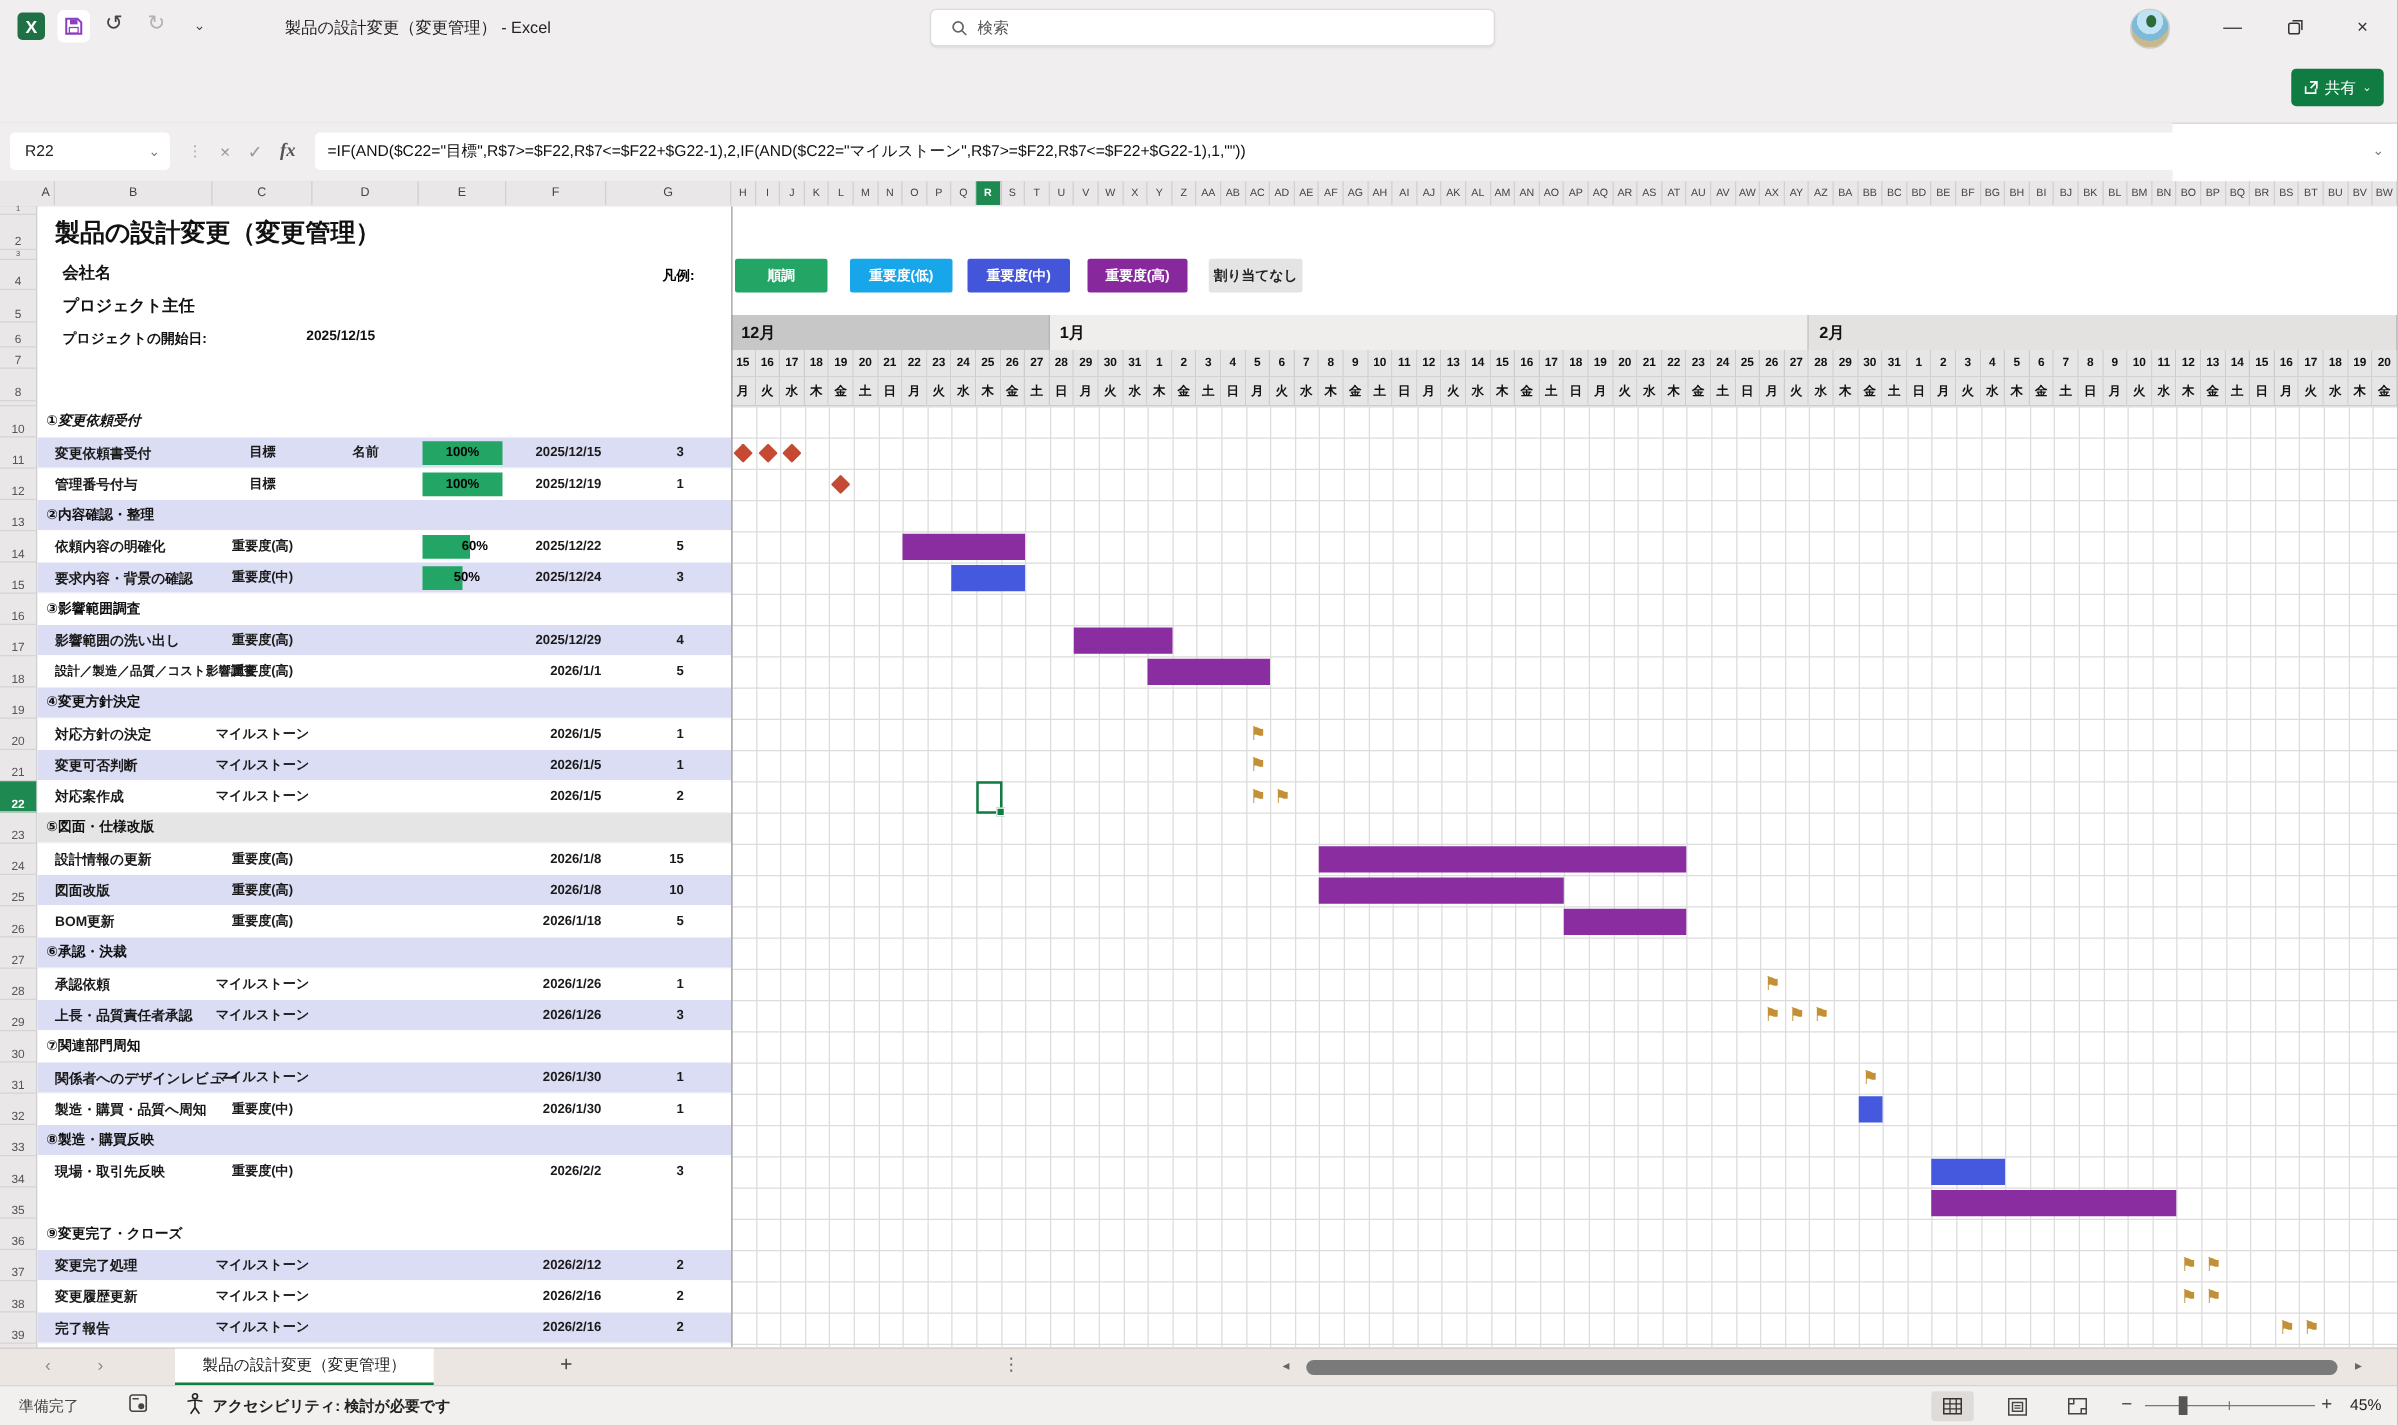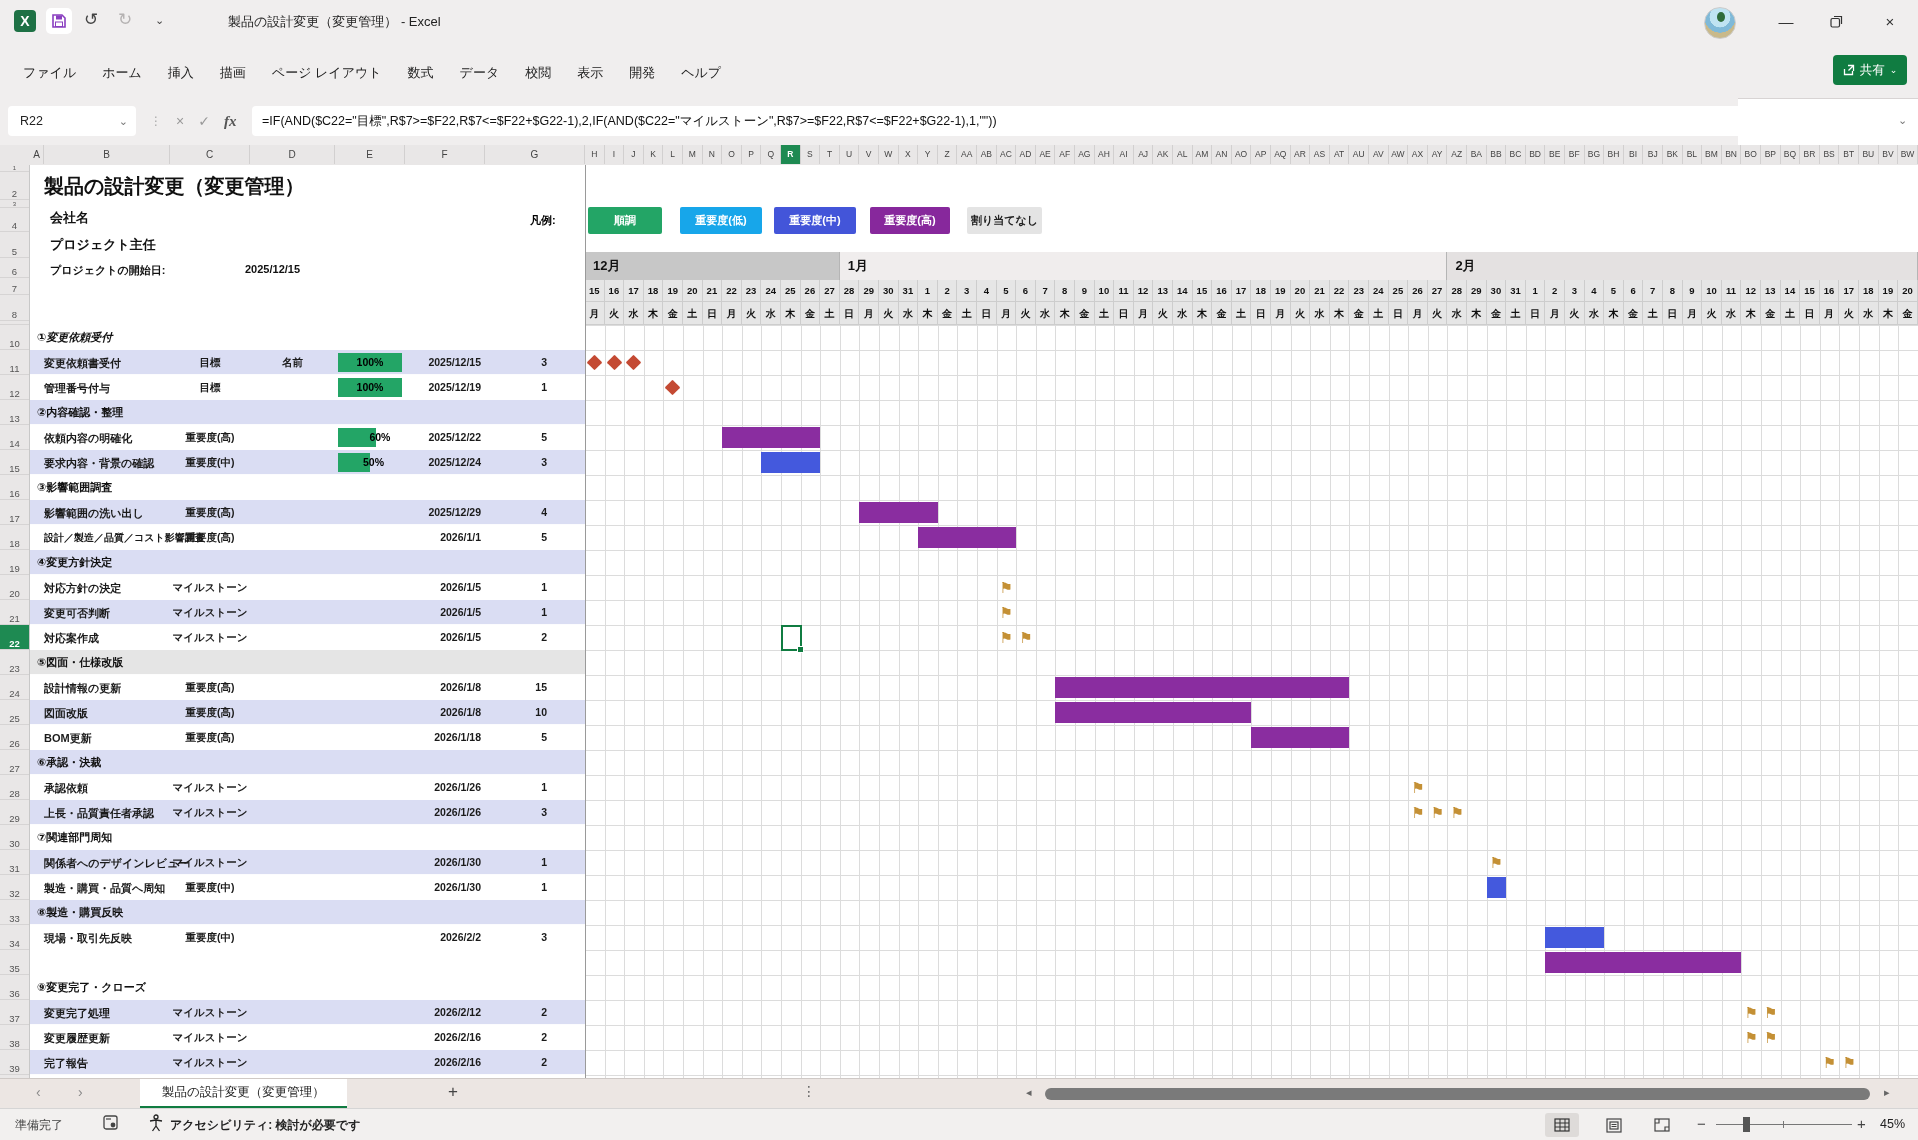--- a/index.html
+++ b/index.html
@@ -97,45 +97,39 @@
       <svg width="16" height="16" viewBox="0 0 16 16" style="margin-top:5px">
         <path d="M2 2 h9 l3 3 v9 h-12 z" fill="none" stroke="#8a3fc0" stroke-width="1.6"></path>
         <rect x="5" y="2.5" width="6" height="4" fill="#8a3fc0"></rect>
         <rect x="4.5" y="9" width="7" height="4.5" fill="none" stroke="#8a3fc0"></rect>
       </svg>
     </div>
     <div class="qat" style="left:84px">↺</div>
     <div class="qat" style="left:118px;color:#b5b2b2;transform:scaleX(-1)">↺</div>
     <div class="qat" style="left:155px;font-size:11px;top:14px">⌄</div>
     <div class="titletext" style="left:228px">製品の設計変更（変更管理）  -  Excel</div>
+    <div class="searchbox">
+      <svg width="13" height="13" viewBox="0 0 13 13">
+        <circle cx="5.5" cy="5.5" r="4" fill="none" stroke="#666" stroke-width="1.4"></circle>
+        <line x1="8.6" y1="8.6" x2="12" y2="12" stroke="#666" stroke-width="1.4"></line>
+      </svg>
+      <span>検索</span>
+    </div>
     <div class="avatar"></div>
     <div class="winbtn" style="left:1762px">—</div>
     <div class="winbtn" style="left:1812px">
       <svg width="13" height="13" viewBox="0 0 13 13" style="margin-top:15px">
         <rect x="1" y="3.5" width="8.5" height="8.5" fill="#f0eeee" stroke="#333" stroke-width="1.2" rx="1.5"></rect>
         <path d="M4 1.5 h7.5 v7.5" fill="none" stroke="#333" stroke-width="1.2"></path>
       </svg>
     </div>
     <div class="winbtn" style="left:1866px">×</div>
   </div>
 
   <div class="menubar">
-    <div class="menutabs" id="menutabs">
-        <div class="menutab">ファイル</div>
-        <div class="menutab">ホーム</div>
-        <div class="menutab">挿入</div>
-        <div class="menutab">描画</div>
-        <div class="menutab">ページ レイアウト</div>
-        <div class="menutab">数式</div>
-        <div class="menutab">データ</div>
-        <div class="menutab">校閲</div>
-        <div class="menutab">表示</div>
-        <div class="menutab">開発</div>
-        <div class="menutab">ヘルプ</div>
-      </div>
     <div class="sharebtn">
       <svg width="12" height="12" viewBox="0 0 12 12">
         <path d="M1.5 5 v5.5 h8 V7" fill="none" stroke="#fff" stroke-width="1.3"></path>
         <path d="M5 1.5 h5.5 v5.5 M10.5 1.5 L5.5 6.5" fill="none" stroke="#fff" stroke-width="1.3"></path>
       </svg>
       <span>共有</span>
       <span style="font-size:9px">⌄</span>
     </div>
   </div>
 

